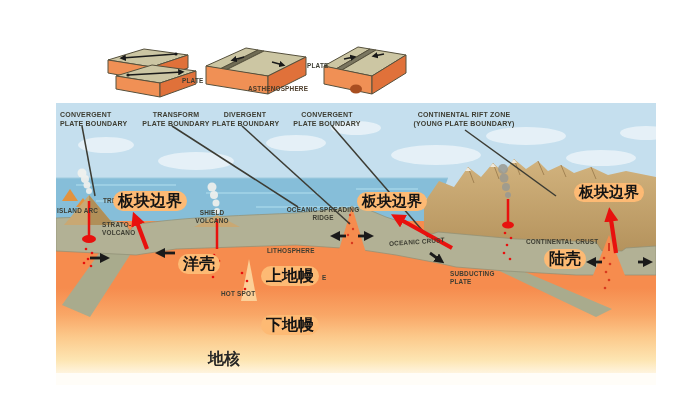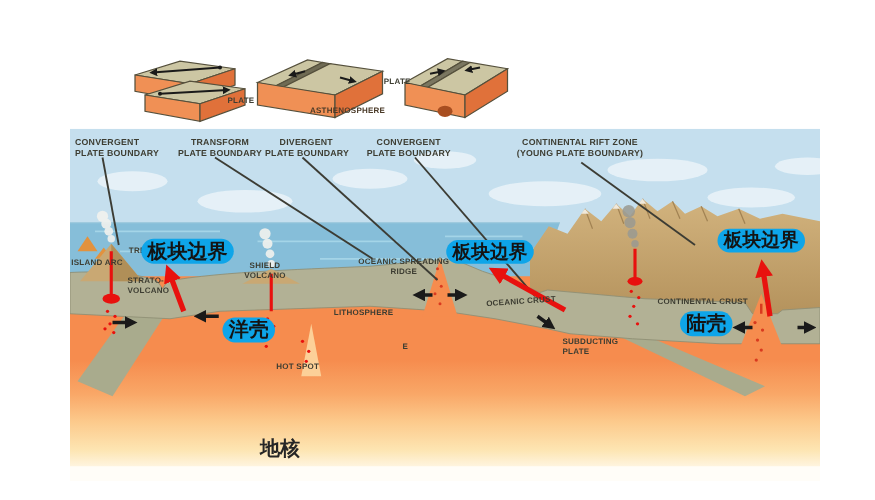--- a/index.html
+++ b/index.html
@@ -5,21 +5,21 @@
   html,body{margin:0;padding:0;background:#fff;}
   .stage{position:relative;width:700px;height:400px;background:#fff;overflow:hidden;
          font-family:"Liberation Sans",sans-serif;}
   .scene{position:absolute;left:56px;top:103px;}
   .blk{position:absolute;}
   .lbl{position:absolute;font:700 7px/1.32 "Liberation Sans",sans-serif;color:#3d3d32;
        letter-spacing:.2px;white-space:nowrap;z-index:2;}
   .lbl.sm{font-size:6.4px;}
   .lbl.center{text-align:center;}
   .lbl.under{z-index:1;}
-  .cn-box{position:absolute;background:#0ea5e9;color:#141414;z-index:3;
+  .cn-box{position:absolute;background:#fdba74;color:#141414;z-index:3;
           font:700 16px/1.15 "DejaVu Sans",sans-serif;padding:1px 5px;white-space:nowrap;border-radius:10px;}
   .cn-plain{position:absolute;color:#262626;z-index:3;
           font:700 16px/1.15 "DejaVu Sans",sans-serif;white-space:nowrap;text-align:center;}
 </style>
 </head>
 <body>
 
 <div class="stage">
 
   <svg class="scene" width="600" height="282" viewBox="0 0 600 282">
@@ -296,17 +296,19 @@
   <div class="lbl sm" style="left:450px;top:270px">
     <span>SUBDUCTING</span><br><span>PLATE</span>
   </div>
   <div class="lbl sm" style="left:526px;top:238px">CONTINENTAL CRUST</div>
   <div class="lbl sm" style="left:221px;top:290px">HOT SPOT</div>
   <div class="lbl sm" style="left:322px;top:274px">E</div>
 
   <div class="cn-box" style="left:113px;top:191px">板块边界</div>
   <div class="cn-box" style="left:178px;top:254px">洋壳</div>
   <div class="cn-box" style="left:357px;top:192px;font-size:15px">板块边界</div>
+  <div class="cn-box" style="left:261px;top:266px">上地幔</div>
+  <div class="cn-box" style="left:261px;top:315px">下地幔</div>
   <div class="cn-plain" style="left:208px;top:350px">地核</div>
   <div class="cn-box" style="left:544px;top:249px">陆壳</div>
   <div class="cn-box" style="left:574px;top:183px;font-size:15px">板块边界</div>
 
 </div>
 
 </body></html>

